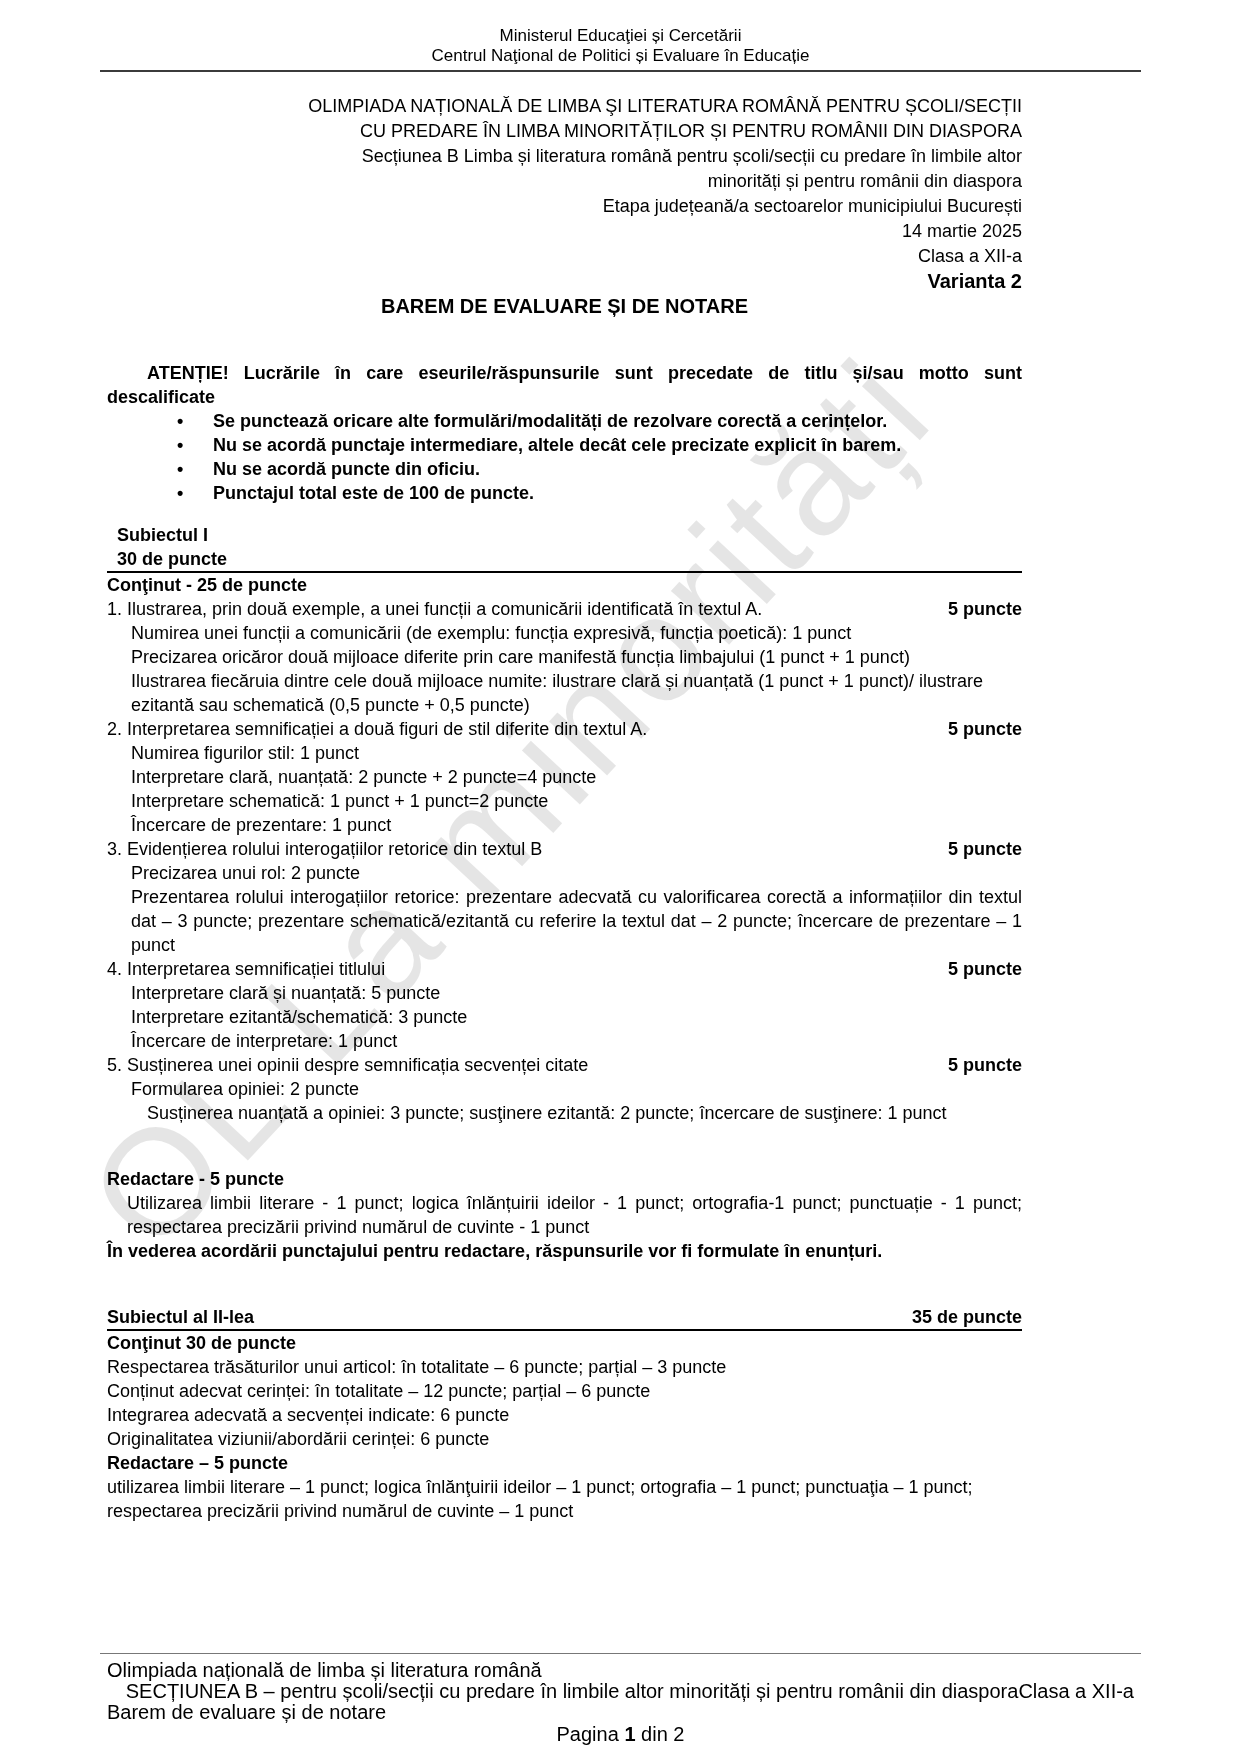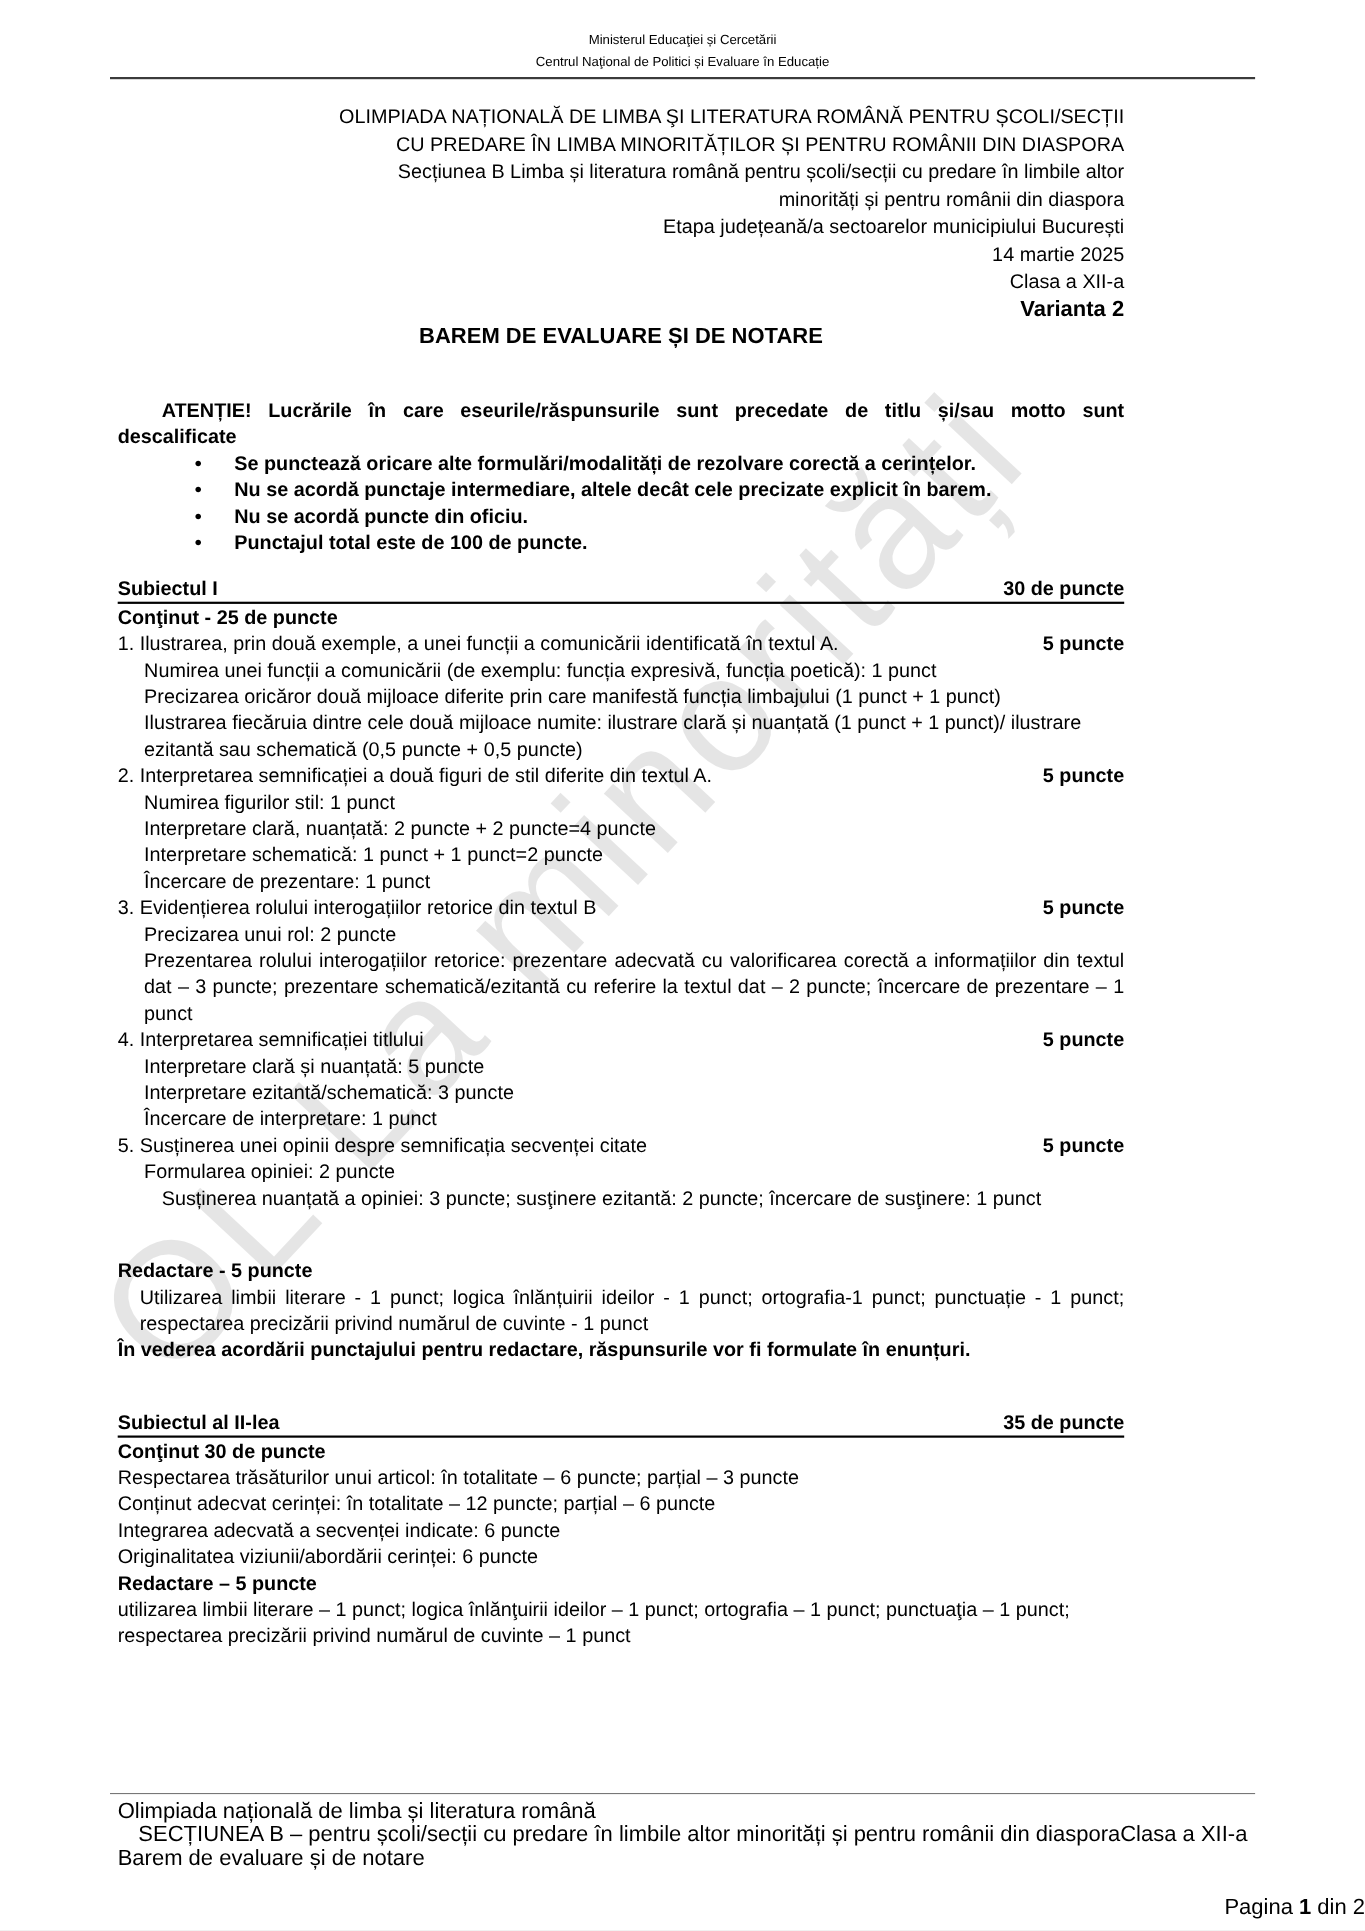--- a/index.html
+++ b/index.html
@@ -13,46 +13,46 @@
     overflow:hidden;
   }
   .watermark{
     position:absolute;left:55px;top:1165px;
     transform:rotate(-47deg);transform-origin:0 0;
     font-size:150px;letter-spacing:6px;white-space:nowrap;
     color:rgba(0,0,0,0.10);
     z-index:0;pointer-events:none;user-select:none;
   }
   .layer{position:relative;z-index:1;}
-  .header{text-align:center;font-size:12px;line-height:20px;padding-top:26px;}
+  .header{text-align:center;font-size:17px;line-height:20px;padding-top:26px;}
   .header-rule{margin:4px 100px 0;border-bottom:2px solid #3b3b3b;}
   .content{margin:0 219px 0 107px;}
   .title-block{margin-top:22px;text-align:right;font-weight:400;font-size:18px;line-height:25px;}
   .variant{text-align:right;font-weight:700;font-size:20px;line-height:25px;}
   .doc-title{text-align:center;font-weight:700;font-size:20px;line-height:25px;}
   .body{font-size:18px;line-height:24px;}
   .line{min-height:24px;}
   .b{font-weight:700;}
   .just{text-align:justify;margin-left:20px;}
   .sub{margin-left:24px;}
   .hang{margin-left:0;text-indent:40px;}
   .attention{font-weight:700;text-indent:40px;text-align:justify;}
   .bullet{display:flex;font-weight:700;margin-left:70px;}
   .bullet .marker{width:36px;flex:none;}
   .flexrow{display:flex;justify-content:space-between;align-items:baseline;}
   .flexrow .flex-text{flex:1;}
   .points{font-weight:700;margin-left:10px;white-space:nowrap;}
   .section{display:flex;justify-content:space-between;align-items:baseline;font-weight:700;border-bottom:2px solid #000;}
-  .gap{margin-top:18px;}
+  .gap{margin-top:18px;flex-direction:column;}
   .gap-lg{margin-top:42px;}
   .footer{position:absolute;left:0;right:0;bottom:10px;z-index:1;font-size:20px;line-height:21px;}
   .footer-rule{margin:0 100px 6px;border-top:1px solid #777;}
   .footer-text{margin:0 107px;}
   .footer-flex{display:flex;justify-content:flex-end;}
-  .page-number{text-align:right;margin-top:24px;}
+  .page-number{text-align:center;margin-top:1px;}
 </style>
 </head>
 <body>
 
 <div class="page">
 
   <div class="watermark">OL La minorități</div>
 
   <div class="layer">
     <div class="header">

